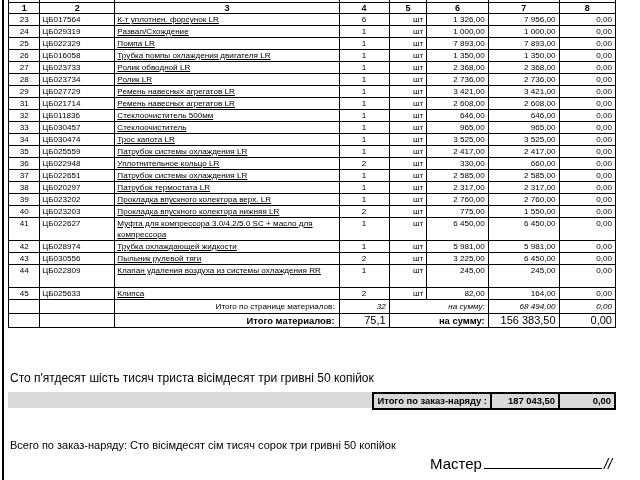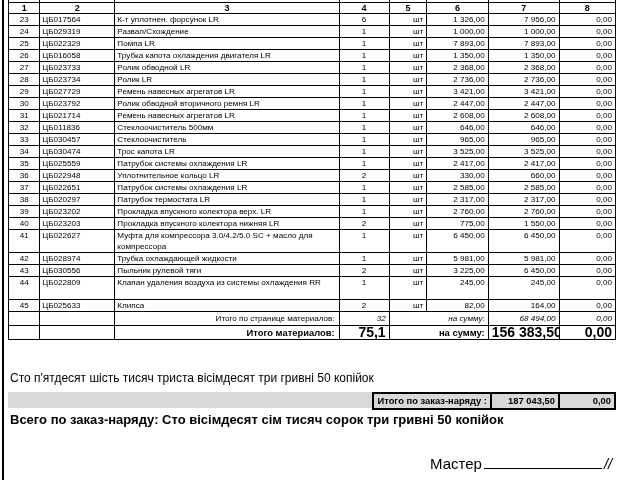--- a/index.html
+++ b/index.html
@@ -73,21 +73,21 @@
     line-height: 11px;
     padding: 0 2px;
   }
   tr.item.two td {
     height: 22px;
     line-height: 11px;
     white-space: normal;
   }
   .c-num   { width: 30px;  text-align: center; }
   .c-art   { width: 72px;  text-align: left; }
-  .c-name  { width: 215px; text-align: left; white-space: normal; }
+  .c-name  { width: 215px; text-align: left; white-space: normal; text-decoration: underline; }
   .c-qty   { width: 48px;  text-align: center; }
   .c-unit  { width: 36px;  text-align: right; padding-right: 3px !important; }
   .c-price { width: 59px;  text-align: right; padding-right: 3px !important; }
   .c-sum   { width: 68px;  text-align: right; padding-right: 3px !important; }
   .c-disc  { width: 54px;  text-align: right; padding-right: 3px !important; }
 
   
   tr.tot td {
     height: 13px;
     line-height: 13px;
@@ -100,21 +100,21 @@
     border-bottom: none;
     padding-right: 4px !important;
   }
   td.tot-label.strong {
     font-style: normal;
     font-weight: bold;
     font-size: 9.4px;
     margin-top: 36px;
   }
   td.tot-val { text-align: right; font-style: italic; padding-right: 3px !important;}
-  td.tot-val.strong { font-style: normal; font-weight: bold; font-size: 14px; }
+  td.tot-val.strong { font-style: normal; font-weight: normal; font-size: 11px; }
   td.tot-mid {
     text-align: right;
     font-style: italic;
     padding-right: 3px !important;
     border-left: none;
   }
   td.tot-mid.strong { font-style: normal; font-weight: bold; font-size: 9.4px;}
   td.blank-l { border: none; }
 
   
@@ -161,23 +161,23 @@
   }
   td.ot-label {
     border: none;
     background: #d9d9d9;
     padding-right: 5px;
   }
   td.ot-v1 { width: 60px; border-radius: 8px; }
   td.ot-v2 { width: 48px; border-left: 1px solid #000; }
 
   #words2 {
-    top: 412px;
-    font-weight: bold;
-    font-size: 13px;
+    top: 439px;
+    font-weight: normal;
+    font-size: 11px;
   }
 
   
   .sign {
     position: absolute;
     top: 455px;
     left: 430px;
     font-size: 15px;
     white-space: nowrap;
   }
@@ -256,21 +256,21 @@
             <td class="c-name">Помпа LR</td>
             <td class="c-qty">1</td>
             <td class="c-unit">шт</td>
             <td class="c-price">7 893,00</td>
             <td class="c-sum">7 893,00</td>
             <td class="c-disc">0,00</td>
           </tr>
           <tr class="item">
             <td class="c-num">26</td>
             <td class="c-art">ЦБ016058</td>
-            <td class="c-name">Трубка капота охлаждения двигателя LR</td>
+            <td class="c-name">Трубка помпы охлаждения двигателя LR</td>
             <td class="c-qty">1</td>
             <td class="c-unit">шт</td>
             <td class="c-price">1 350,00</td>
             <td class="c-sum">1 350,00</td>
             <td class="c-disc">0,00</td>
           </tr>
           <tr class="item">
             <td class="c-num">27</td>
             <td class="c-art">ЦБ023733</td>
             <td class="c-name">Ролик обводной LR</td>
@@ -291,30 +291,20 @@
             <td class="c-disc">0,00</td>
           </tr>
           <tr class="item">
             <td class="c-num">29</td>
             <td class="c-art">ЦБ027729</td>
             <td class="c-name">Ремень навесных агрегатов LR</td>
             <td class="c-qty">1</td>
             <td class="c-unit">шт</td>
             <td class="c-price">3 421,00</td>
             <td class="c-sum">3 421,00</td>
-            <td class="c-disc">0,00</td>
-          </tr>
-          <tr class="item">
-            <td class="c-num">30</td>
-            <td class="c-art">ЦБ023792</td>
-            <td class="c-name">Ролик обводной вторичного ремня LR</td>
-            <td class="c-qty">1</td>
-            <td class="c-unit">шт</td>
-            <td class="c-price">2 447,00</td>
-            <td class="c-sum">2 447,00</td>
             <td class="c-disc">0,00</td>
           </tr>
           <tr class="item">
             <td class="c-num">31</td>
             <td class="c-art">ЦБ021714</td>
             <td class="c-name">Ремень навесных агрегатов LR</td>
             <td class="c-qty">1</td>
             <td class="c-unit">шт</td>
             <td class="c-price">2 608,00</td>
             <td class="c-sum">2 608,00</td>

